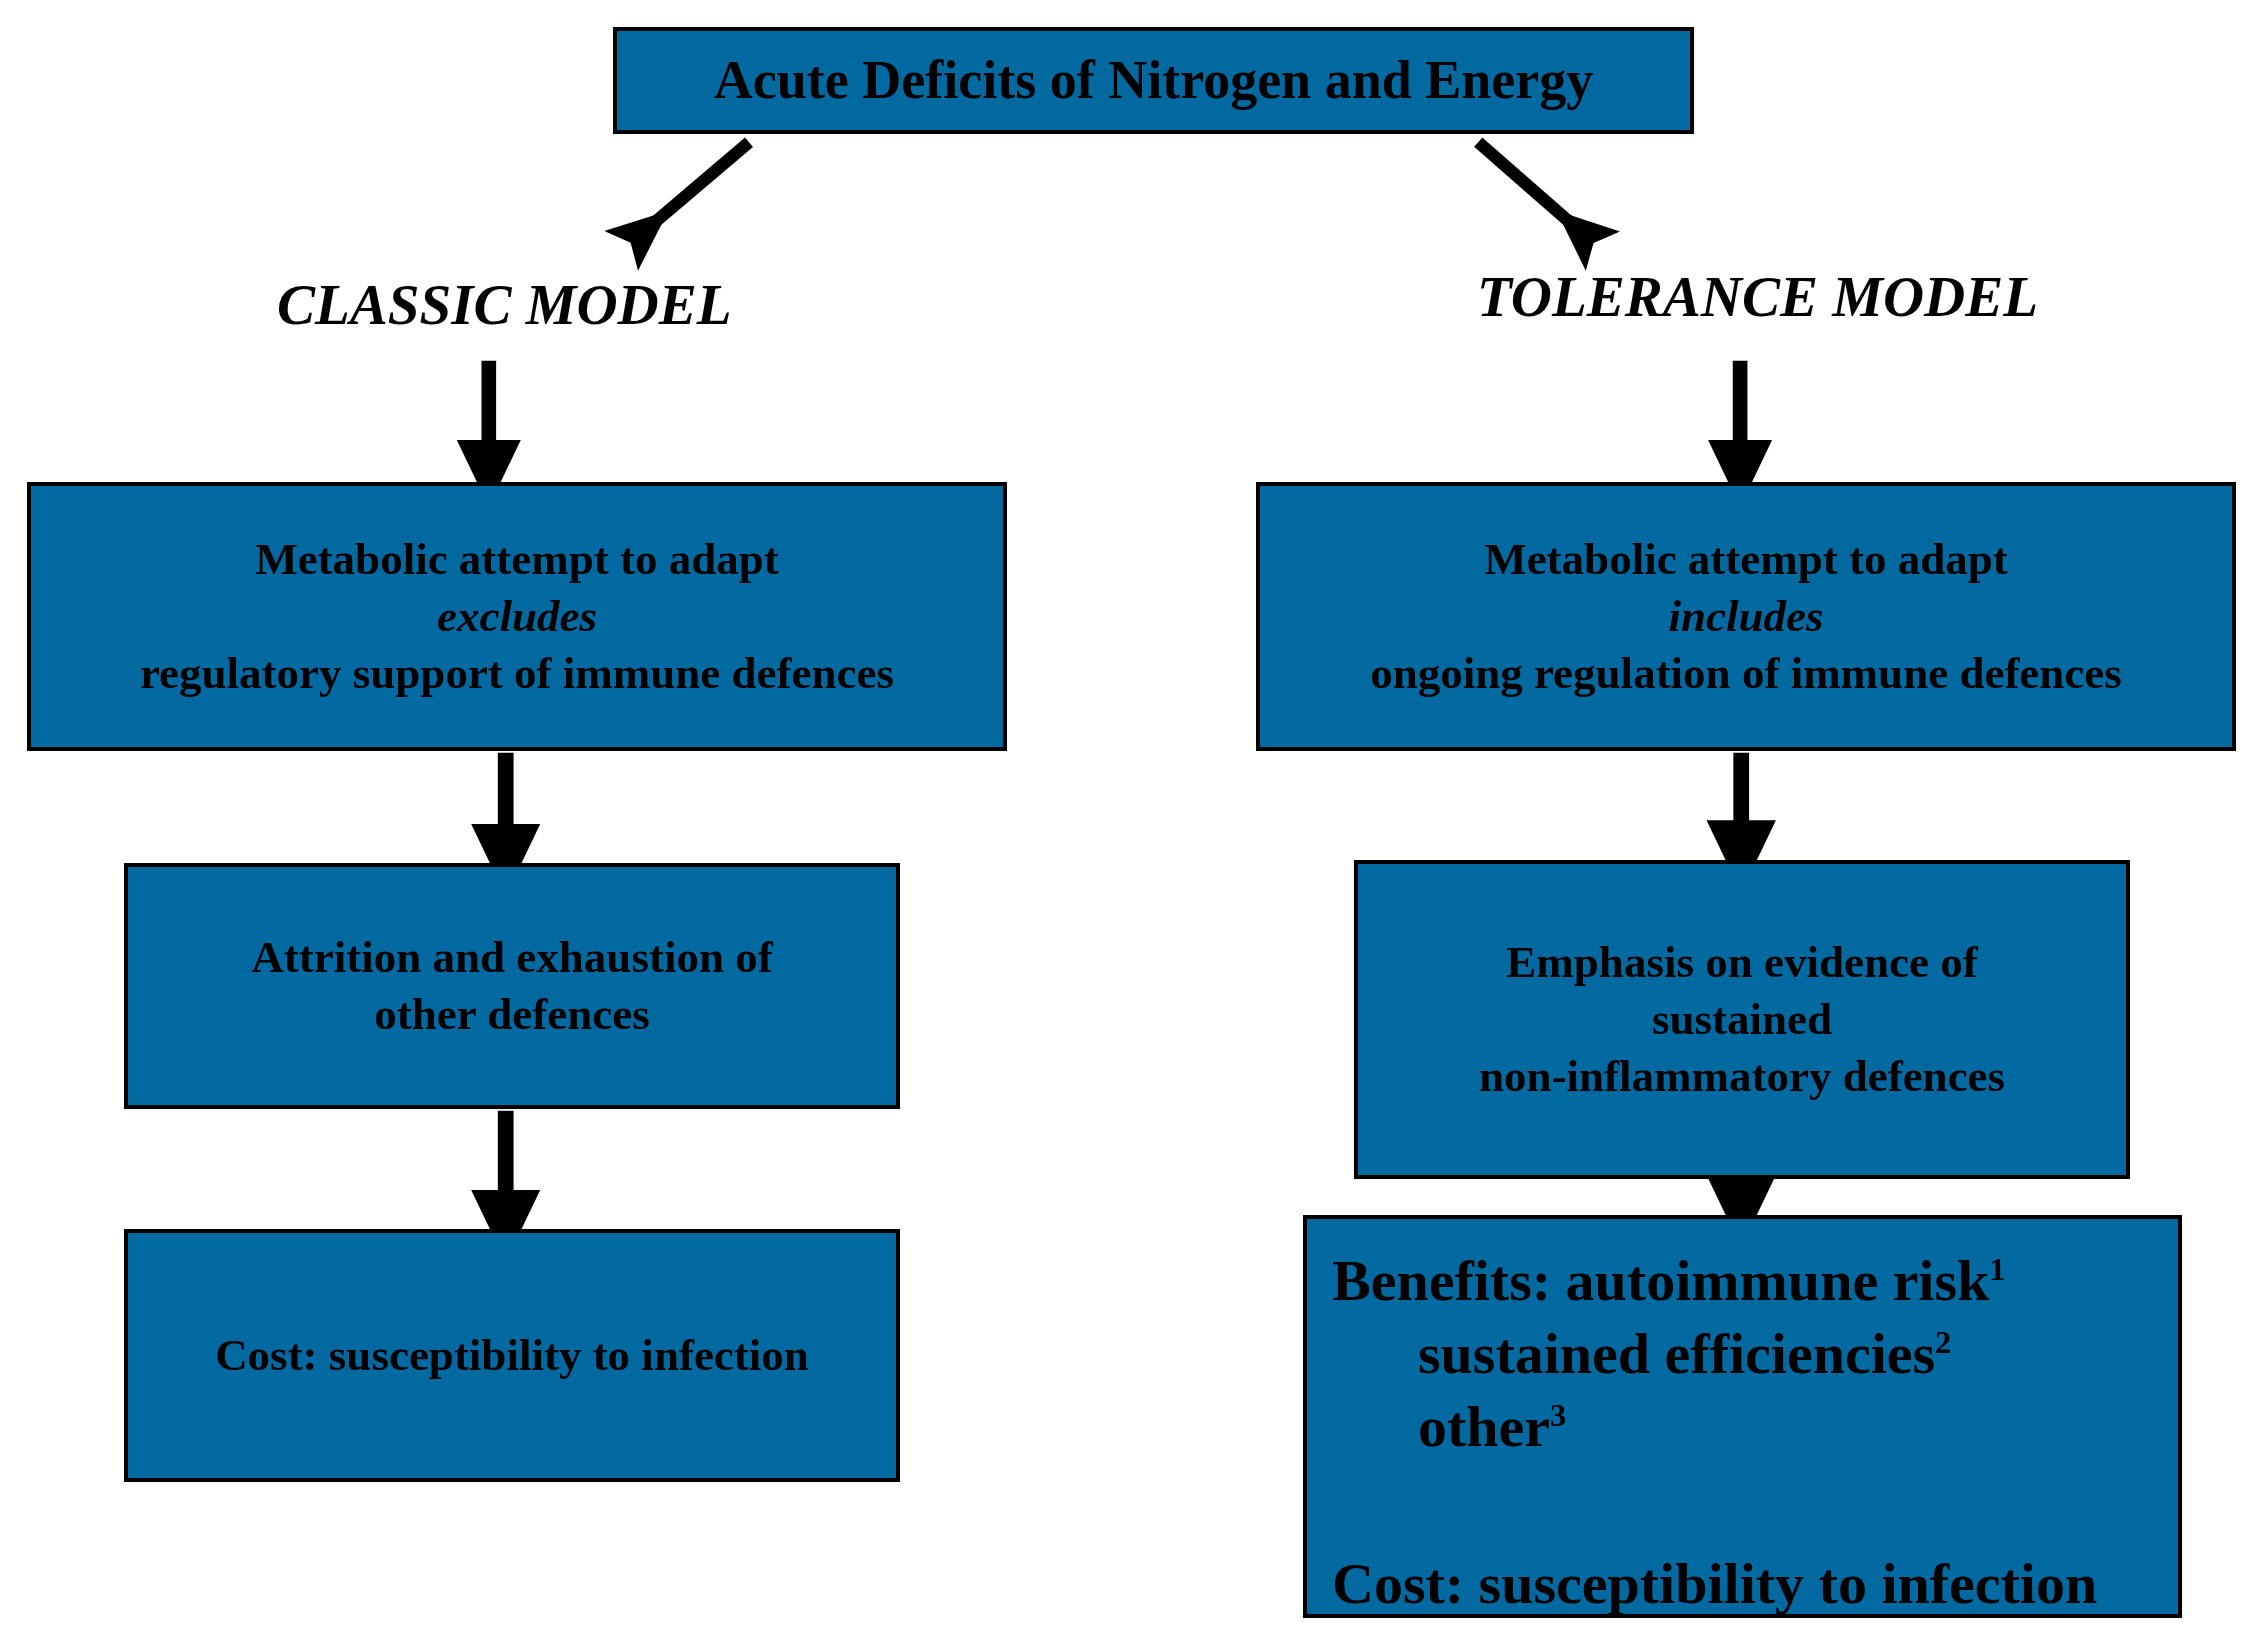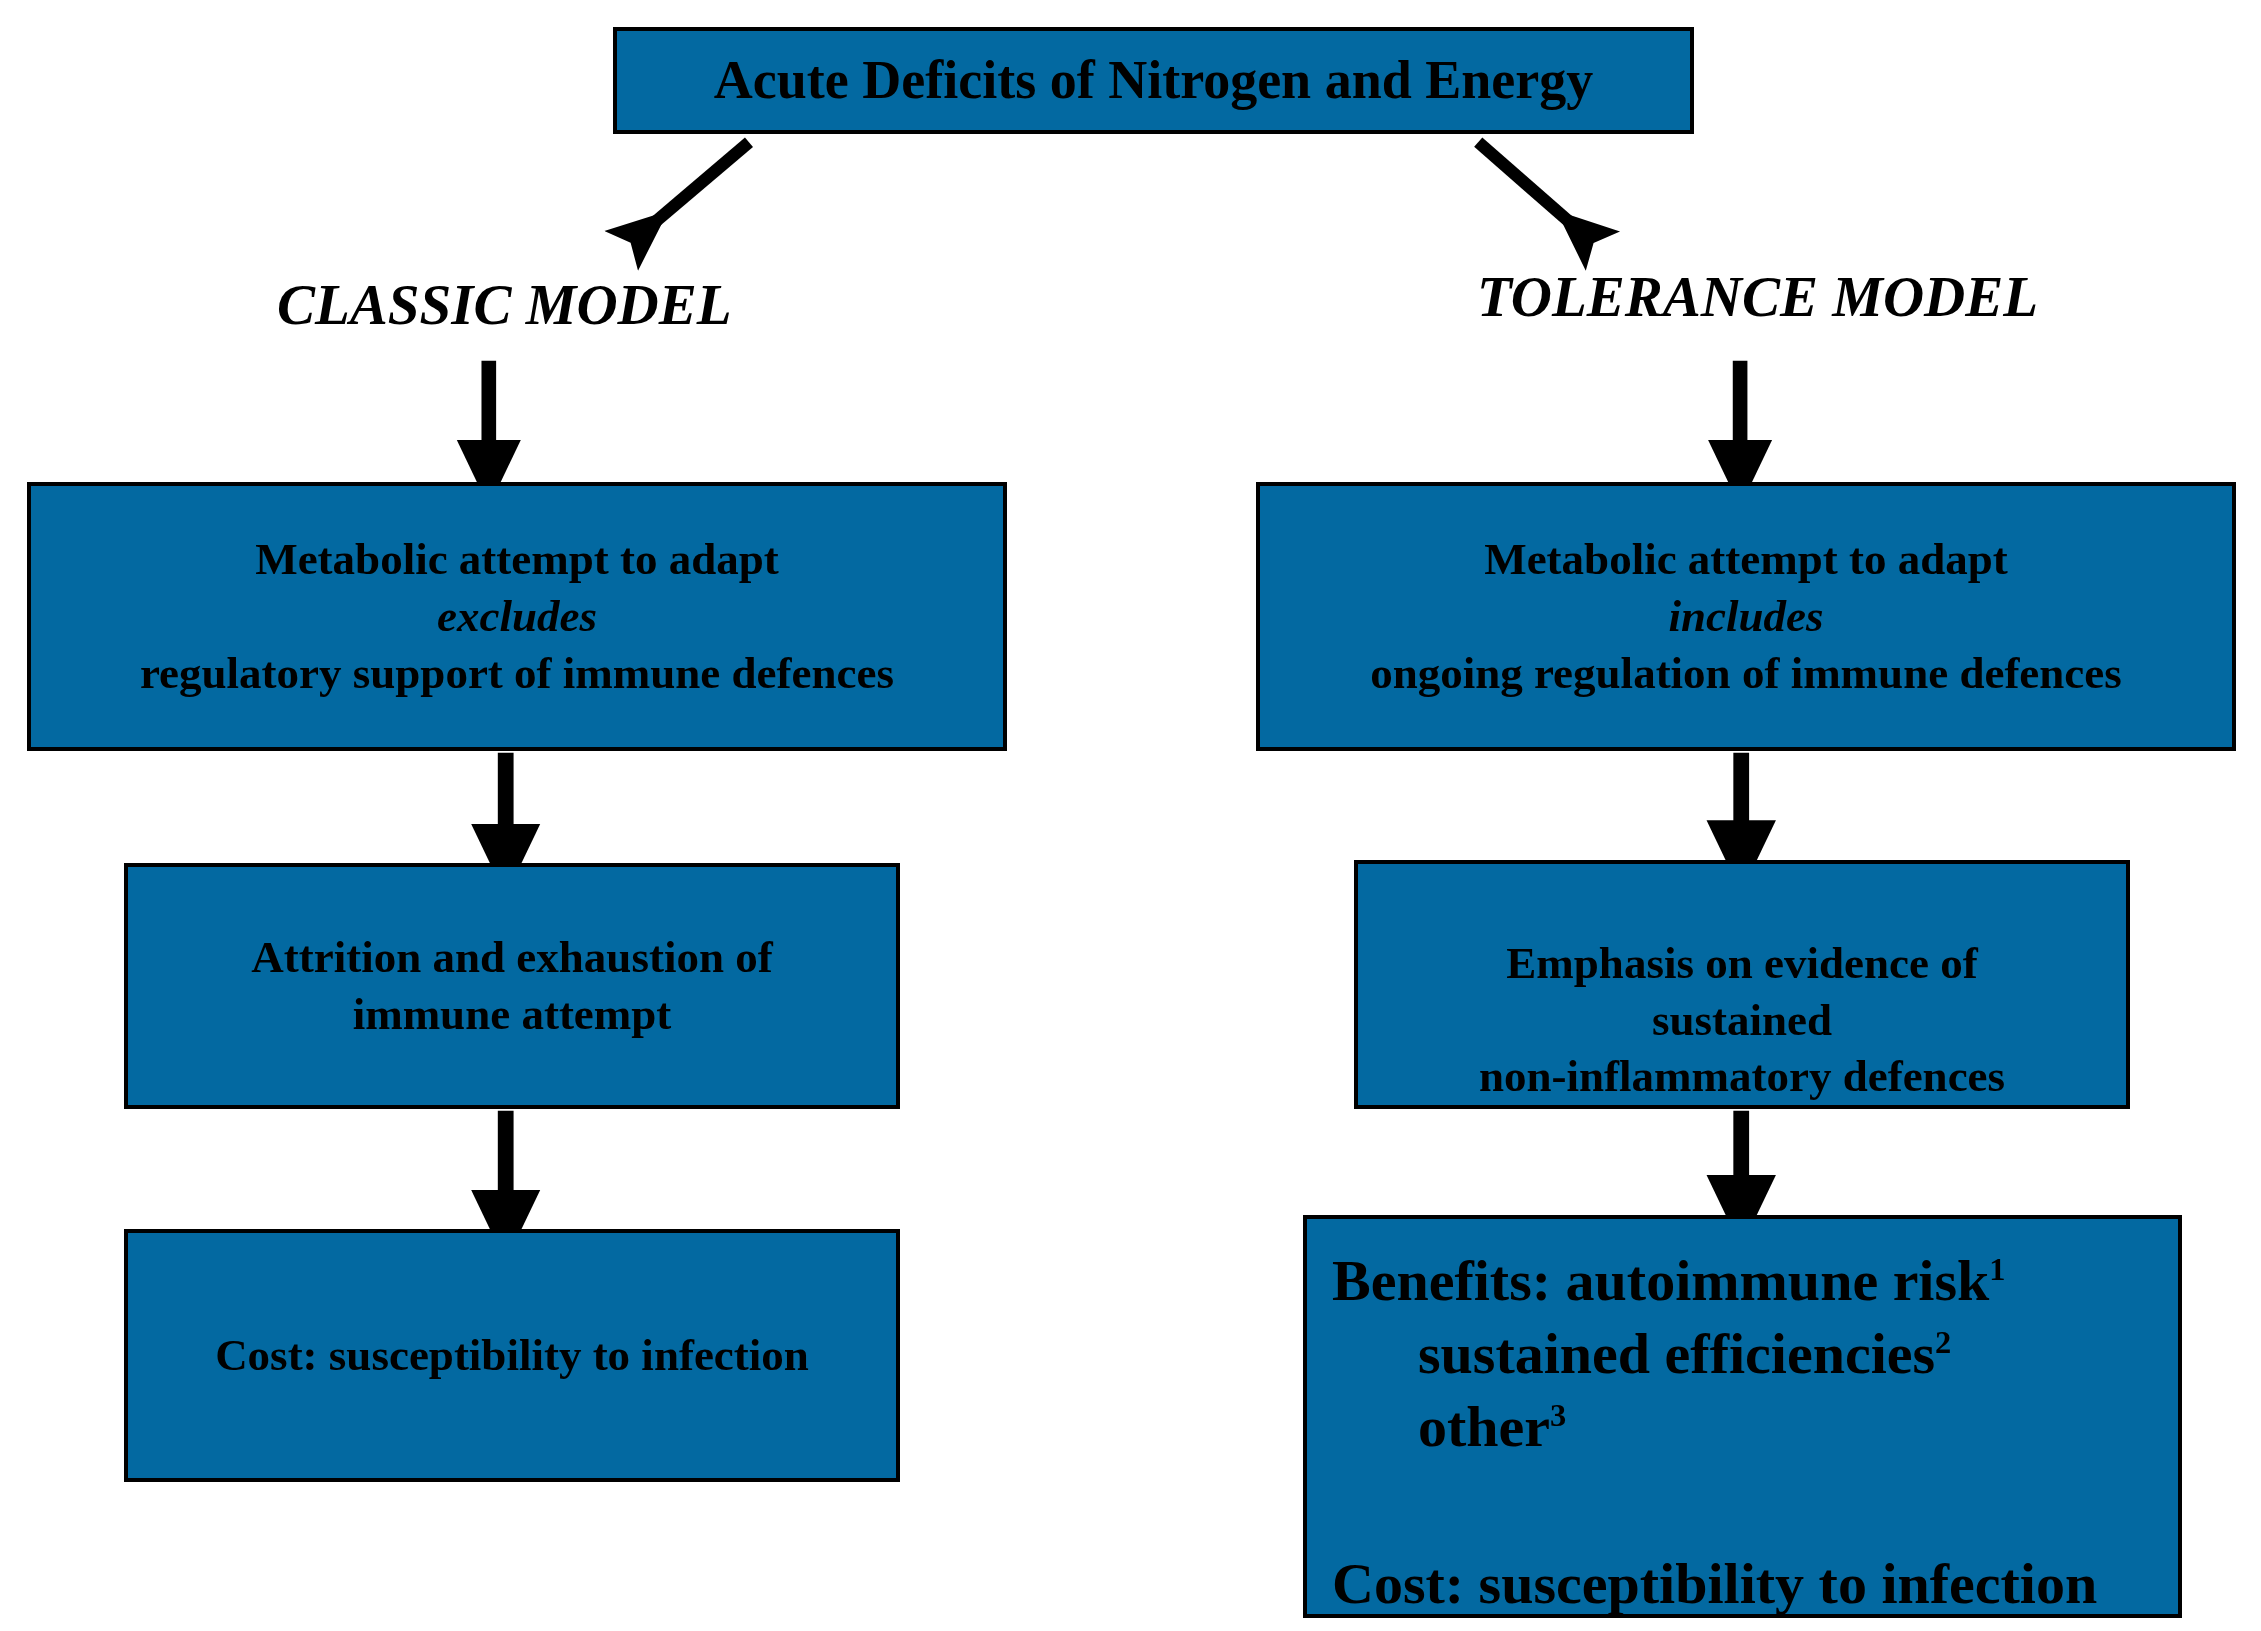--- a/index.html
+++ b/index.html
@@ -99,23 +99,22 @@
     left: 1256px;
     top: 482px;
     width: 980px;
     height: 269px;
     font-size: 45px;
   }
   #right-box-emphasis {
     left: 1354px;
     top: 860px;
     width: 776px;
-    height: 249px;
-    font-size: 45px;
-    justify-content: flex-end;
+    height: 319px;
+    font-size: 45px;
   }
   #right-box-benefits {
     left: 1303px;
     top: 1215px;
     width: 879px;
     height: 403px;
     font-size: 58px;
     padding: 25px 0 25px 25px;
     justify-content: flex-start;
   }
@@ -173,21 +172,21 @@
   <div class="model-heading" id="tolerance-model-label">TOLERANCE MODEL</div>
 
   <div class="node-box" id="left-box-adapt">
     <span class="line">Metabolic attempt to adapt</span>
     <span class="line italic">excludes</span>
     <span class="line">regulatory support of immune defences</span>
   </div>
 
   <div class="node-box" id="left-box-attrition">
     <span class="line">Attrition and exhaustion of</span>
-    <span class="line">immune attempt</span>
+    <span class="line">other defences</span>
   </div>
 
   <div class="node-box" id="left-box-cost">
     <span class="line">Cost: susceptibility to infection</span>
   </div>
 
   <div class="node-box" id="right-box-adapt">
     <span class="line">Metabolic attempt to adapt</span>
     <span class="line italic">includes</span>
     <span class="line">ongoing regulation of immune defences</span>

